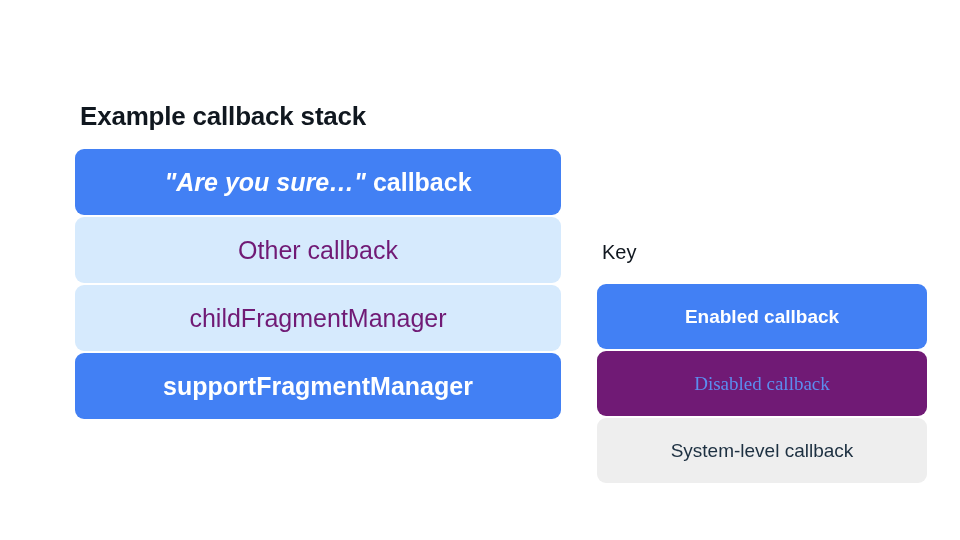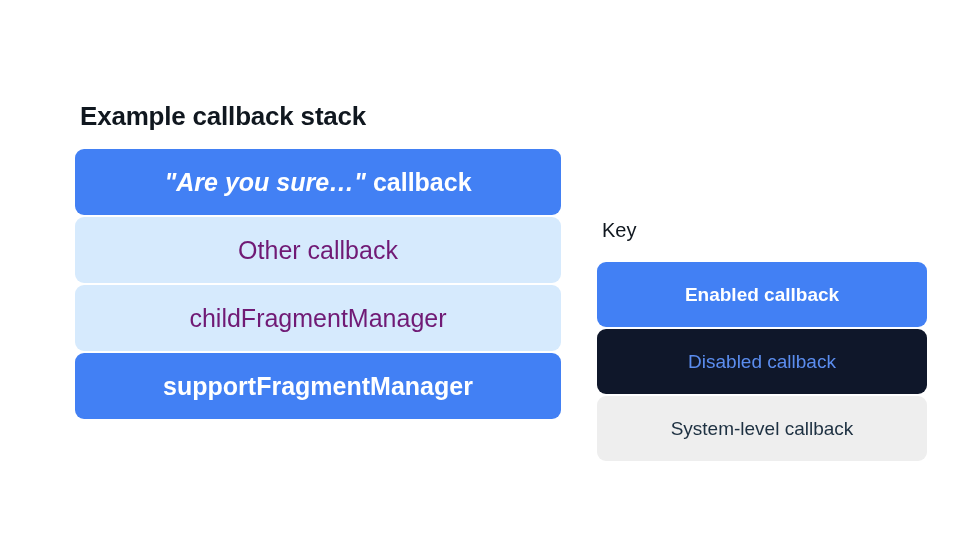--- a/index.html
+++ b/index.html
@@ -83,21 +83,21 @@
 
   .quoted-italic {
     font-style: italic;
     font-weight: 700;
   }
 
   
   #key-section {
     position: absolute;
     left: 597px;
-    top: 218px;
+    top: 240px;
     width: 330px;
   }
 
   #key-title {
     font-size: 20px;
     font-weight: 400;
     color: #10171f;
     line-height: 24px;
     margin: 0 0 20px 5px;
   }
@@ -126,21 +126,22 @@
 
   .key-bar.enabled {
     background: #4280f4;
   }
   .key-bar.enabled .key-label {
     color: #ffffff;
     font-weight: 700;
   }
 
   .key-bar.disabled {
-    background: #0f172a;
+    background: #701a75;
+    font-family: Liberation Serif, serif;
   }
   .key-bar.disabled .key-label {
     color: #5b8def;
     font-weight: 400;
   }
 
   .key-bar.system {
     background: #eeeeee;
   }
   .key-bar.system .key-label {

